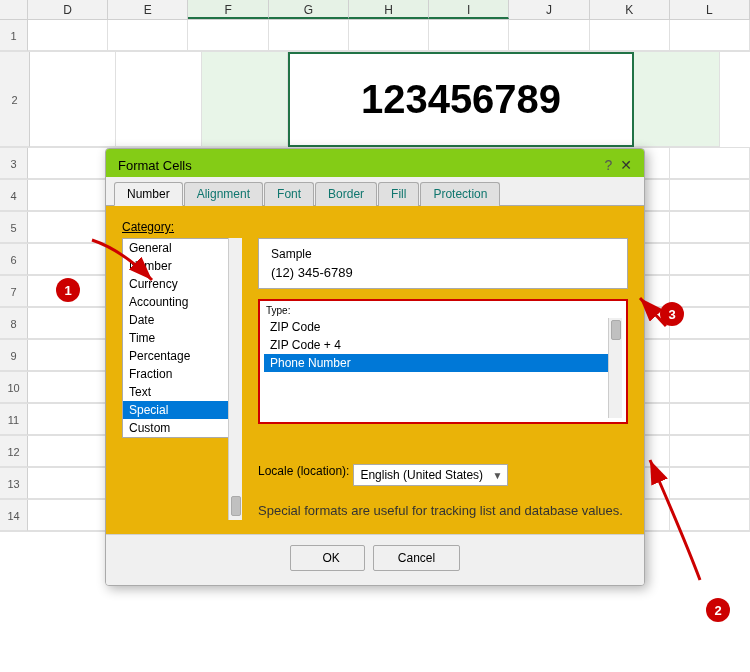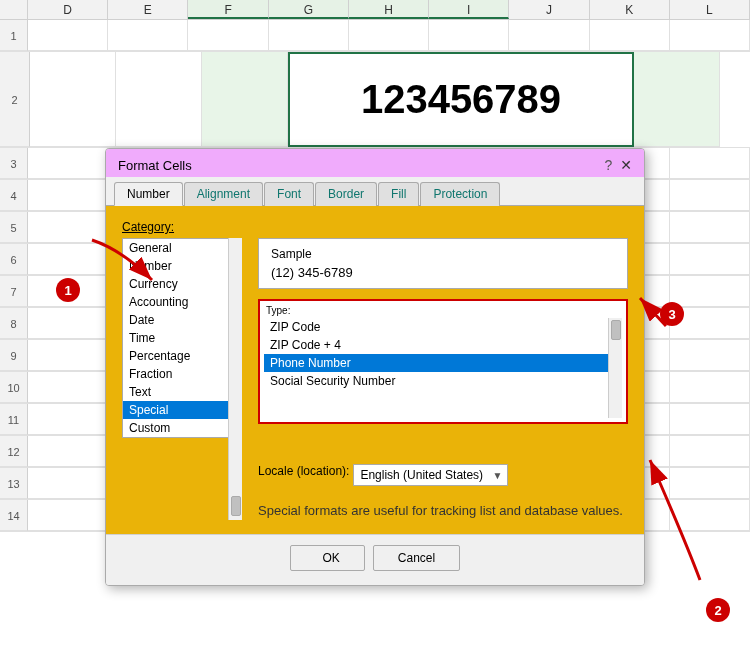--- a/index.html
+++ b/index.html
@@ -60,21 +60,21 @@
       left: 105px;
       width: 540px;
       background: #f0f0f0;
       border: 1px solid #aaa;
       box-shadow: 3px 3px 12px rgba(0,0,0,0.3);
       border-radius: 4px;
       overflow: hidden;
     }
 
     .dialog-titlebar {
-      background: #f0abfc;
+      background: #84cc16;
       padding: 8px 12px 4px 12px;
       display: flex;
       align-items: center;
       justify-content: space-between;
       border-bottom: none;
     }
     .dialog-title {
       font-size: 13px;
       font-weight: normal;
       color: #000;
@@ -534,21 +534,20 @@
           <div class="sample-value">(12) 345-6789</div>
         </div>
 
         <div class="type-section">
           <div class="type-label">Type:</div>
           <div style="position:relative;">
             <div class="type-list">
               <div class="type-item">ZIP Code</div>
               <div class="type-item">ZIP Code + 4</div>
               <div class="type-item selected">Phone Number</div>
-              <div class="type-item">Social Security Number</div>
             </div>
 
             <div style="position:absolute; right:0; top:0; width:14px; height:100%; background:#f0f0f0; border-left:1px solid #ccc; pointer-events:none;">
               <div style="position:absolute; top:2px; left:2px; width:10px; height:20px; background:#c0c0c0; border:1px solid #aaa; border-radius:2px;"></div>
             </div>
           </div>
         </div>
 
         <div style="height:20px;"></div>
 

